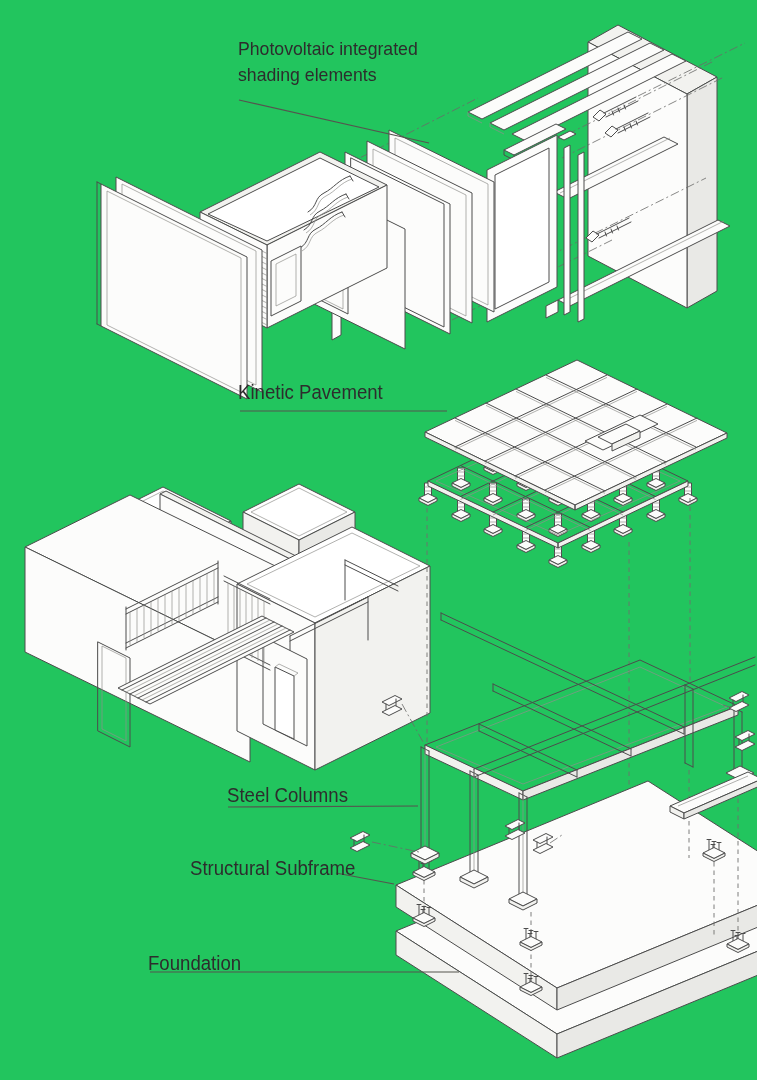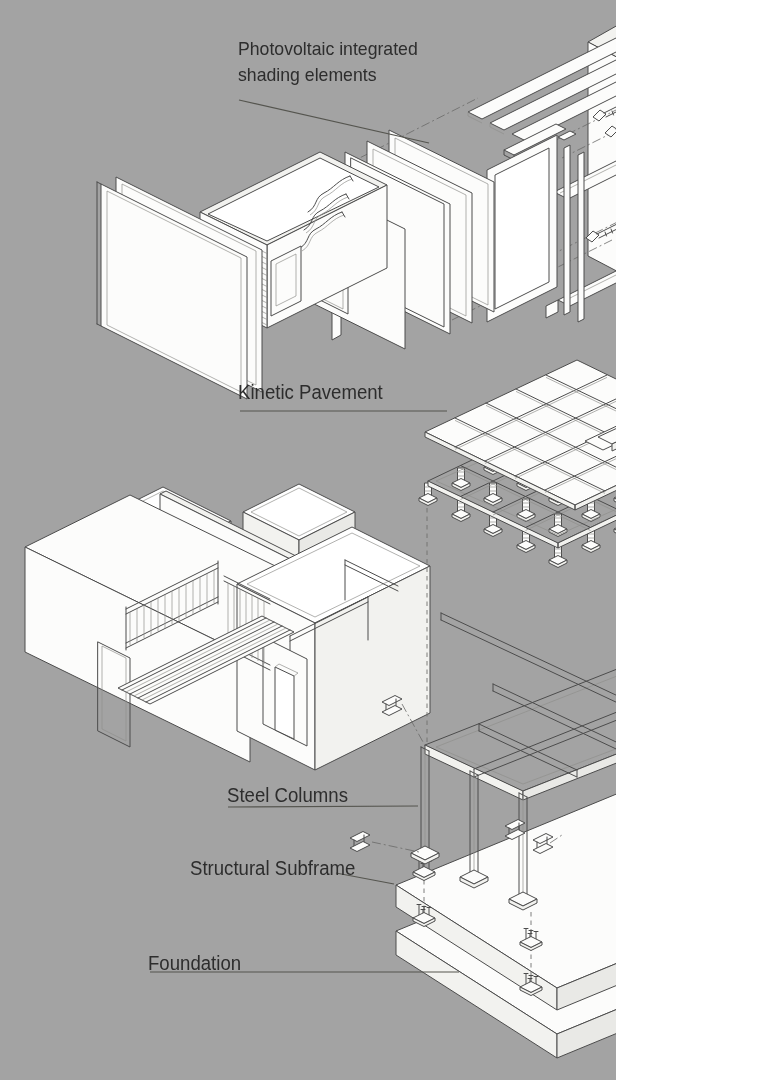--- a/index.html
+++ b/index.html
@@ -1,16 +1,16 @@
 <!DOCTYPE html>
 <html><head>
 <meta charset="utf-8">
 <style>
   html,body{margin:0;padding:0;background:#ffffff;}
-  .canvas{position:relative;width:616px;height:1080px;background:#a3a3a3;overflow:hidden;
+  .canvas{position:relative;width:757px;height:1080px;background:#22c55e;overflow:hidden;
           font-family:"Liberation Sans",sans-serif;}
   .canvas svg{position:absolute;left:0;top:0;}
   .lbl{position:absolute;color:#2d2d2d;font-weight:500;font-size:20px;line-height:26px;
        transform:scaleX(.93);transform-origin:0 0;white-space:nowrap;}
   .lbl.small{font-size:19px;}
   
   .s {stroke:#4c4c4c;stroke-width:1;fill:none;stroke-linejoin:round;stroke-linecap:round;}
   .sw{stroke:#4c4c4c;stroke-width:1;fill:#fcfcfb;stroke-linejoin:round;}
   .sww{stroke:#4c4c4c;stroke-width:1;fill:#ffffff;stroke-linejoin:round;}
   .sl{stroke:#4c4c4c;stroke-width:1;fill:#f2f2ef;stroke-linejoin:round;}

